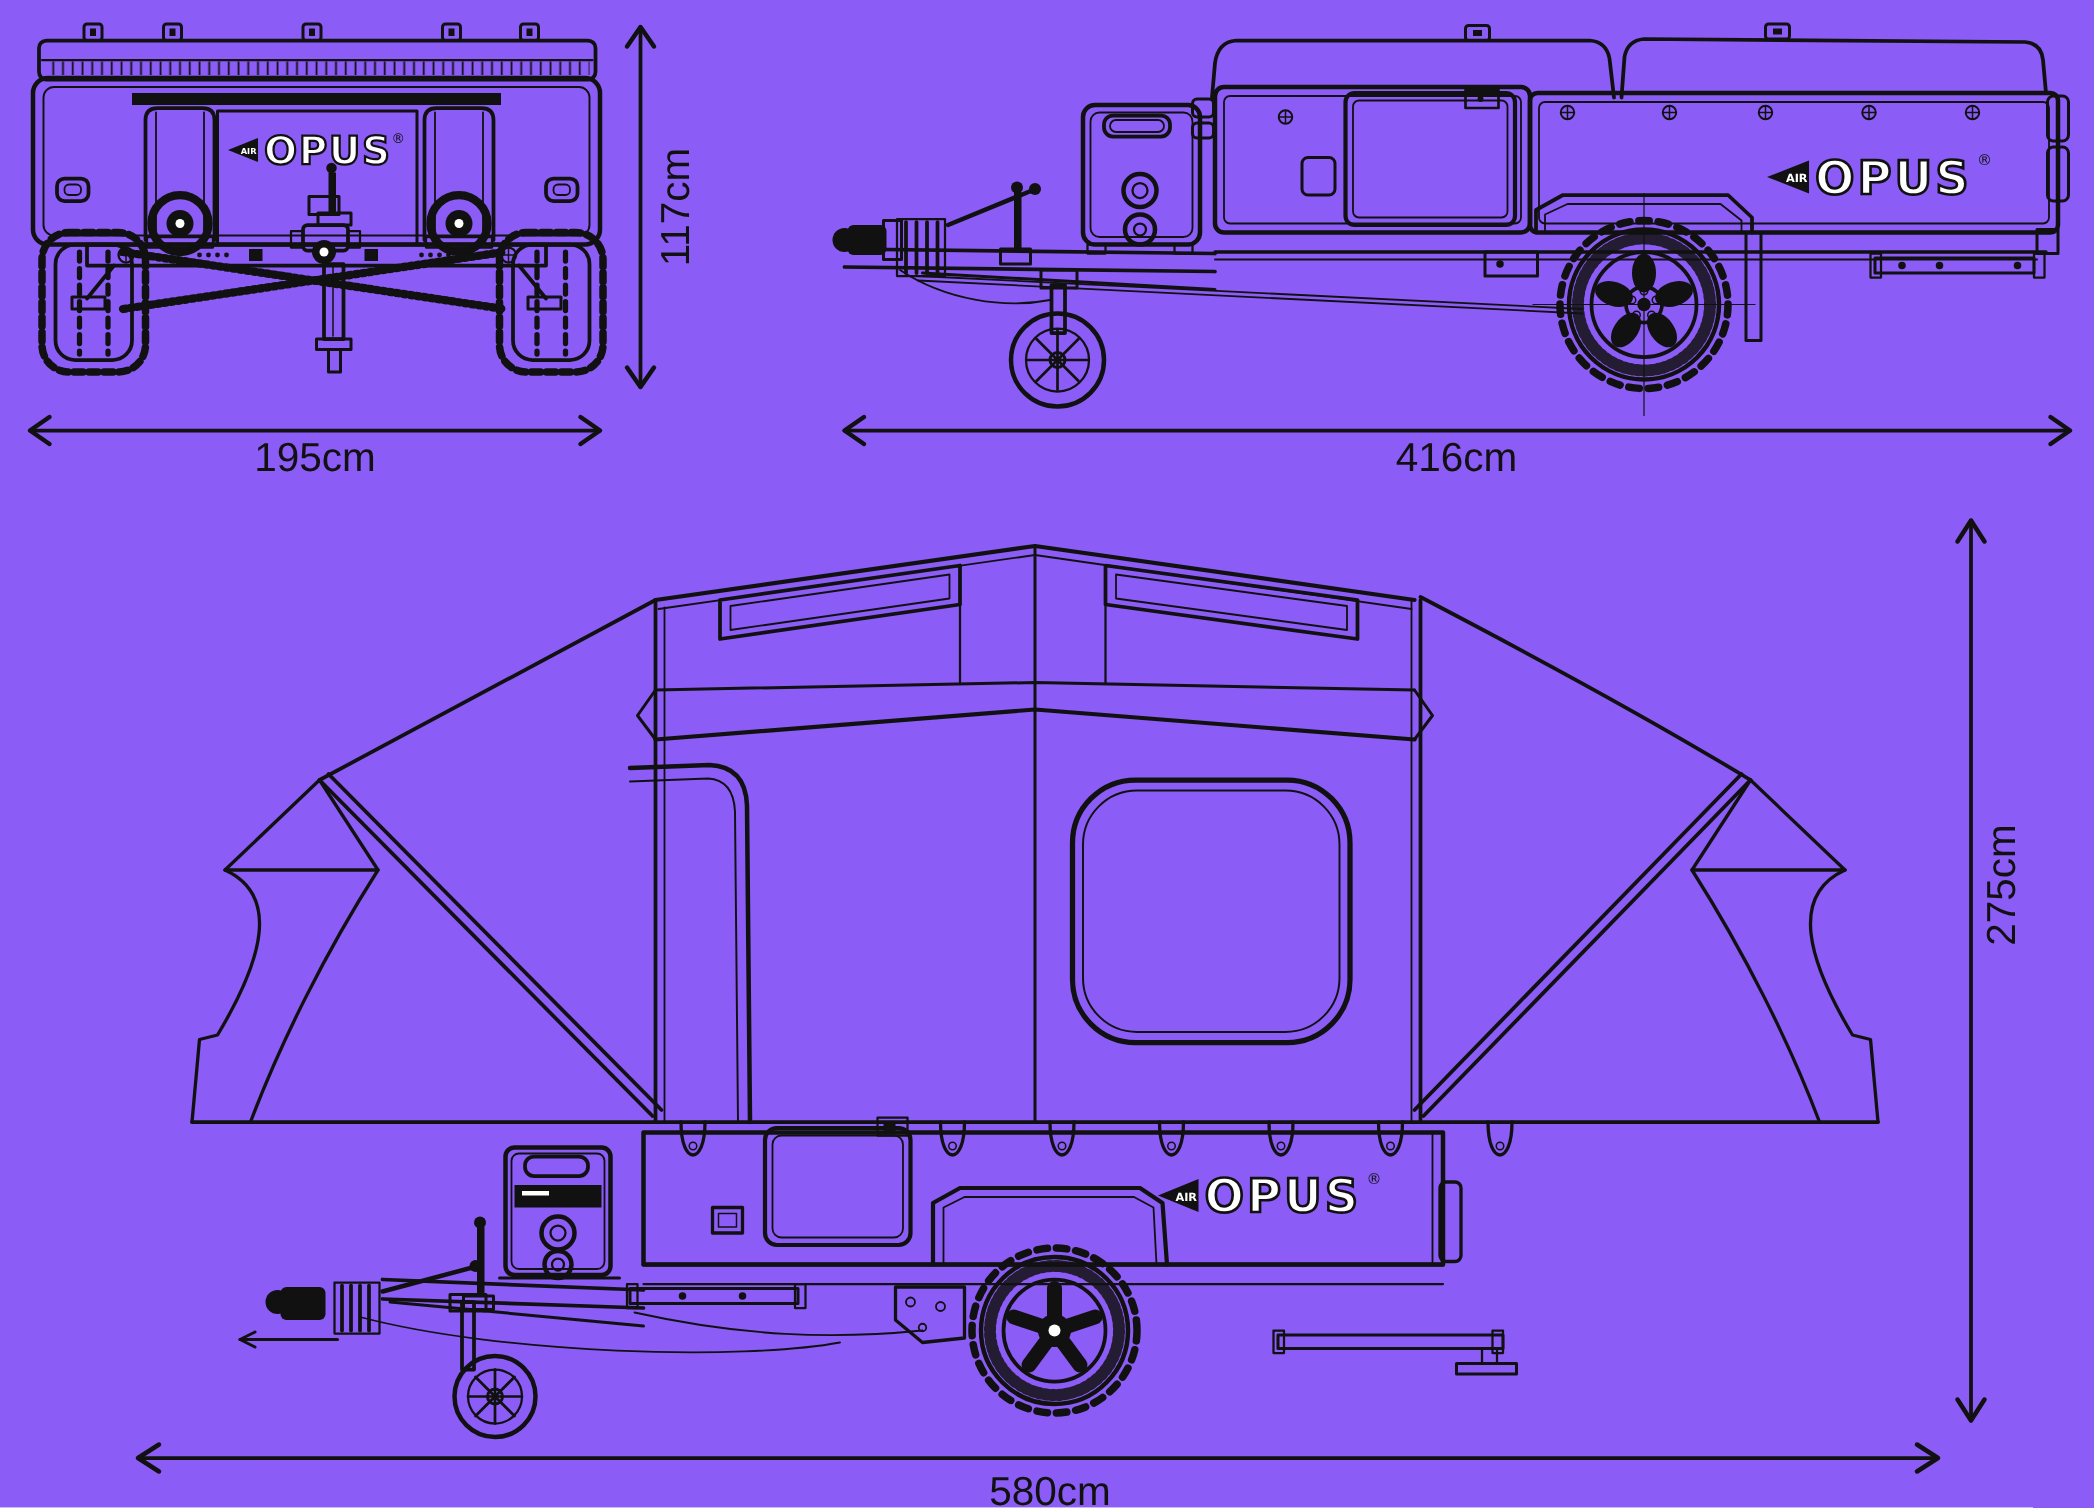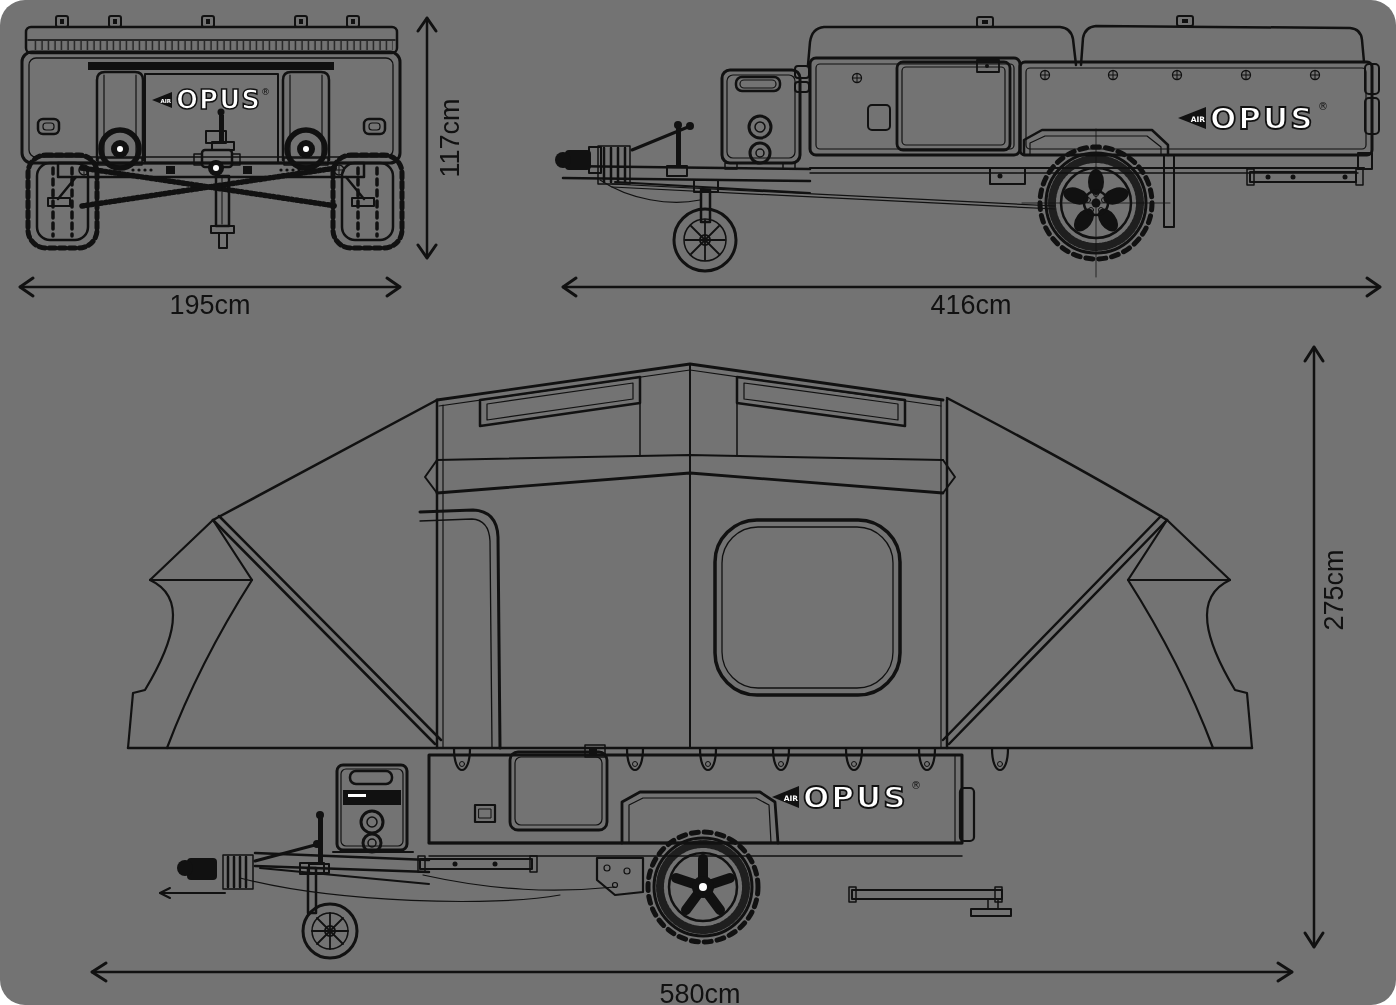--- a/index.html
+++ b/index.html
@@ -1,17 +1,17 @@
 <!DOCTYPE html>
 <html><head>
 <meta charset="utf-8">
 <style>
   html,body{margin:0;padding:0;background:#fff;}
-  #canvas{position:relative;width:1396px;height:1005px;background:#737373;overflow:hidden;
-          font-family:"Liberation Sans",sans-serif;border-radius:25px;}
+  #canvas{position:relative;width:1396px;height:1005px;background:#8b5cf6;overflow:hidden;
+          font-family:"Liberation Sans",sans-serif;}
   svg{position:absolute;overflow:visible;}
   .ln{stroke:#111;fill:none;stroke-linecap:round;stroke-linejoin:round;}
   .fl{fill:#111;stroke:none;}
   .dim-text{font-family:"Liberation Sans",sans-serif;font-size:27px;fill:#111;}
   .logo-text{font-family:"DejaVu Sans",sans-serif;font-weight:bold;fill:#fff;stroke:#111;}
   .air-text{font-family:"DejaVu Sans",sans-serif;font-weight:bold;fill:#fff;stroke:none;}
   .reg-text{font-family:"DejaVu Sans",sans-serif;fill:#111;stroke:none;}
 </style>
 </head>
 <body>

